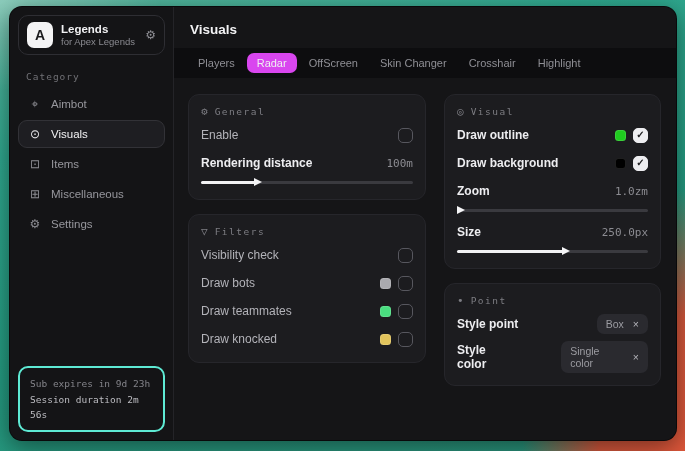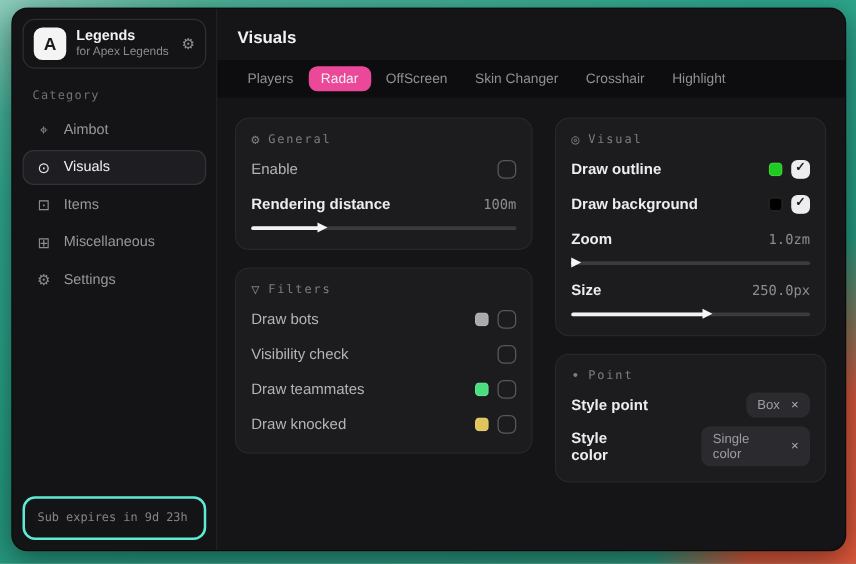--- a/index.html
+++ b/index.html
@@ -34,21 +34,21 @@
   .sb-spacer { flex:1; }
   .subcard { border:2px solid #5eead4; border-radius:10px; padding:8px 10px; font-family:"DejaVu Sans Mono", monospace; line-height:1.6; }
   .sub1 { color:#84848a; font-size:9.5px; }
   .sub2 { color:#bcbcc1; font-size:9.5px; }
   
   .main { flex:1; display:flex; flex-direction:column; background:#151517; }
   .mainhead { padding:15px 16px 11px 16px; }
   .maintitle { color:#f2f2f4; font-size:13.5px; font-weight:bold; }
   .tabstrip { background:#0d0d0f; padding:5px 14px; display:flex; align-items:center; gap:2px; }
   .tab { color:#8f8f95; font-size:11px; padding:4px 10px; border-radius:7px; cursor:pointer; white-space:nowrap; }
-  .tab.active { background:#ec4899; color:#efeff1; }
+  .tab.active { background:#d946ef; color:#efeff1; }
   .content { flex:1; display:flex; gap:18px; padding:16px 15px 16px 14px; overflow:hidden; }
   .col-l { width:238px; min-width:238px; display:flex; flex-direction:column; gap:14px; }
   .col-r { flex:1; display:flex; flex-direction:column; gap:14px; }
   .panel { background:#1c1c1f; border:1px solid #26262b; border-radius:11px; padding:10px 12px 12px 12px; }
   .ptitle { display:flex; align-items:center; gap:7px; font-family:"DejaVu Sans Mono", monospace; color:#7d7d83; font-size:9.5px; letter-spacing:1.5px; margin-bottom:4px; }
   .ptitle .picon { font-size:11px; letter-spacing:0; }
   .prow { display:flex; align-items:center; justify-content:space-between; min-height:22px; margin-top:6px;gap:44px; }
   .lbl { color:#b3b3b9; font-size:12px; }
   .lbl.bold { color:#ededf0; font-weight:bold; }
   .val { font-family:"DejaVu Sans Mono", monospace; color:#8c8c92; font-size:11px; }
@@ -102,20 +102,21 @@
       <div class="navitem">
         <span class="nicon">⚙</span>
         <span>Settings</span>
       </div>
     </div>
 
     <div class="sb-spacer"></div>
 
     <div class="subcard">
       <div class="sub1">Sub expires in 9d 23h</div>
+      <div class="sub2">Session duration 2m 56s</div>
     </div>
   </div>
 
   <div class="main">
     <div class="mainhead">
       <div class="maintitle">Visuals</div>
     </div>
 
     <div class="tabstrip">
       <div class="tab">Players</div>
@@ -148,29 +149,29 @@
             <div class="thumb" style="left: 26%;"></div>
           </div>
         </div>
 
         <div class="panel">
           <div class="ptitle">
             <span class="picon">▽</span>
             <span>Filters</span>
           </div>
           <div class="prow">
+            <span class="lbl">Visibility check</span>
+            <span class="checkbox"></span>
+          </div>
+          <div class="prow">
             <span class="lbl">Draw bots</span>
             <span class="ctrls">
               <span class="swatch" style="background: rgb(169, 169, 174);"></span>
               <span class="checkbox"></span>
             </span>
-          </div>
-          <div class="prow">
-            <span class="lbl">Visibility check</span>
-            <span class="checkbox"></span>
           </div>
           <div class="prow">
             <span class="lbl">Draw teammates</span>
             <span class="ctrls">
               <span class="swatch" style="background: rgb(74, 222, 128);"></span>
               <span class="checkbox"></span>
             </span>
           </div>
           <div class="prow">
             <span class="lbl">Draw knocked</span>

